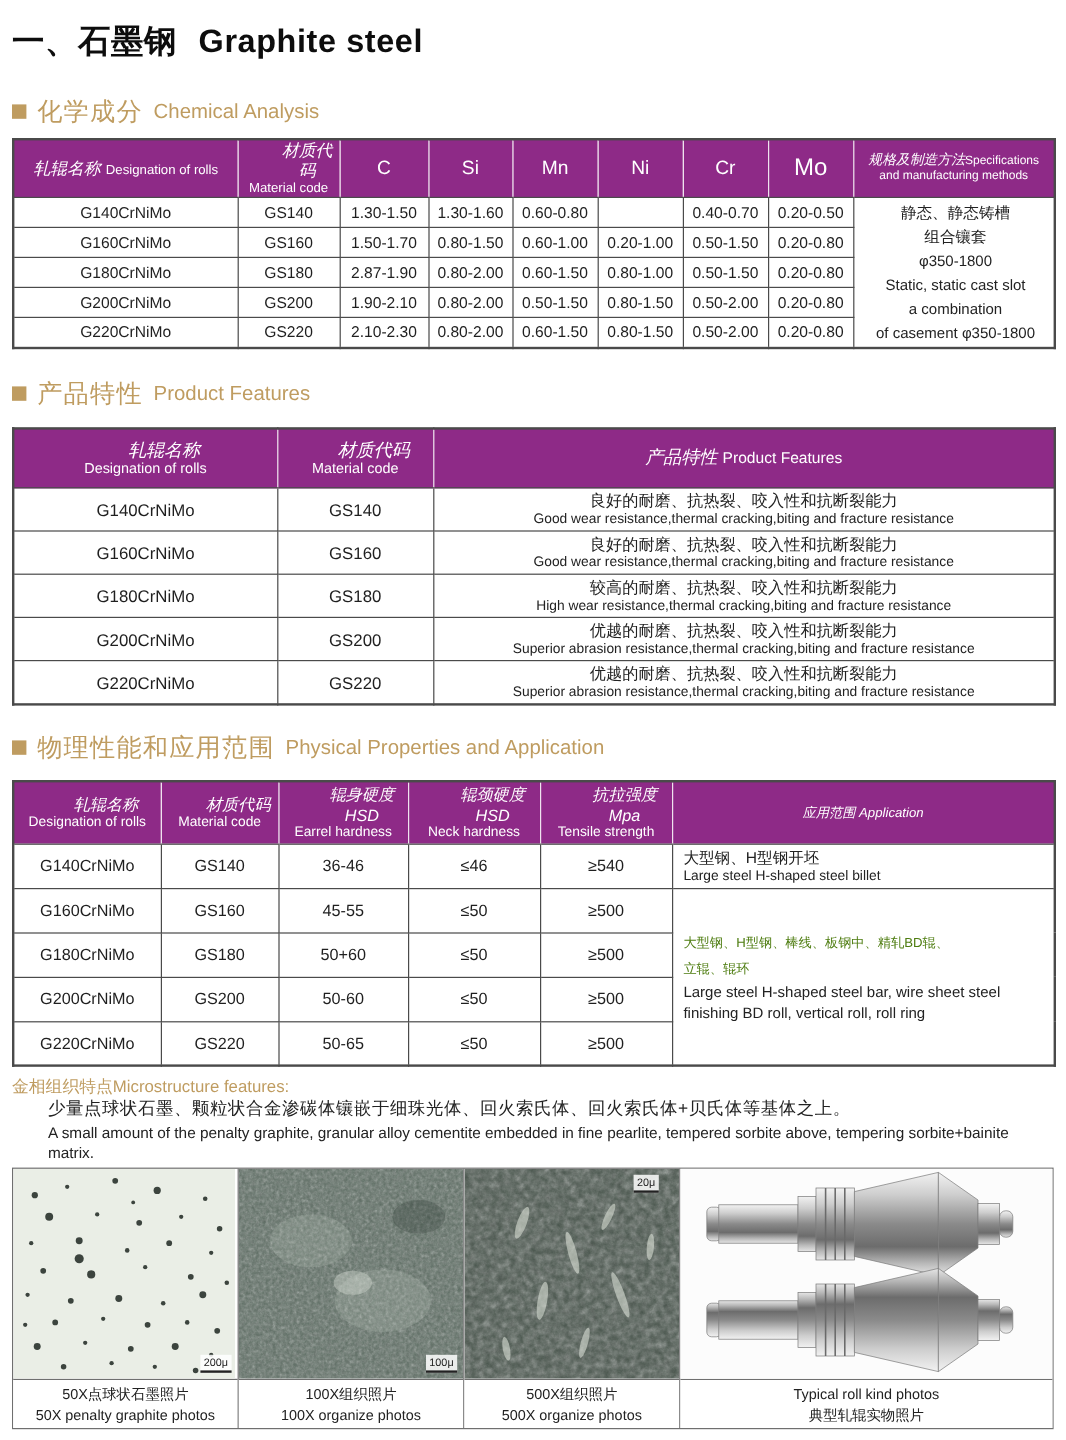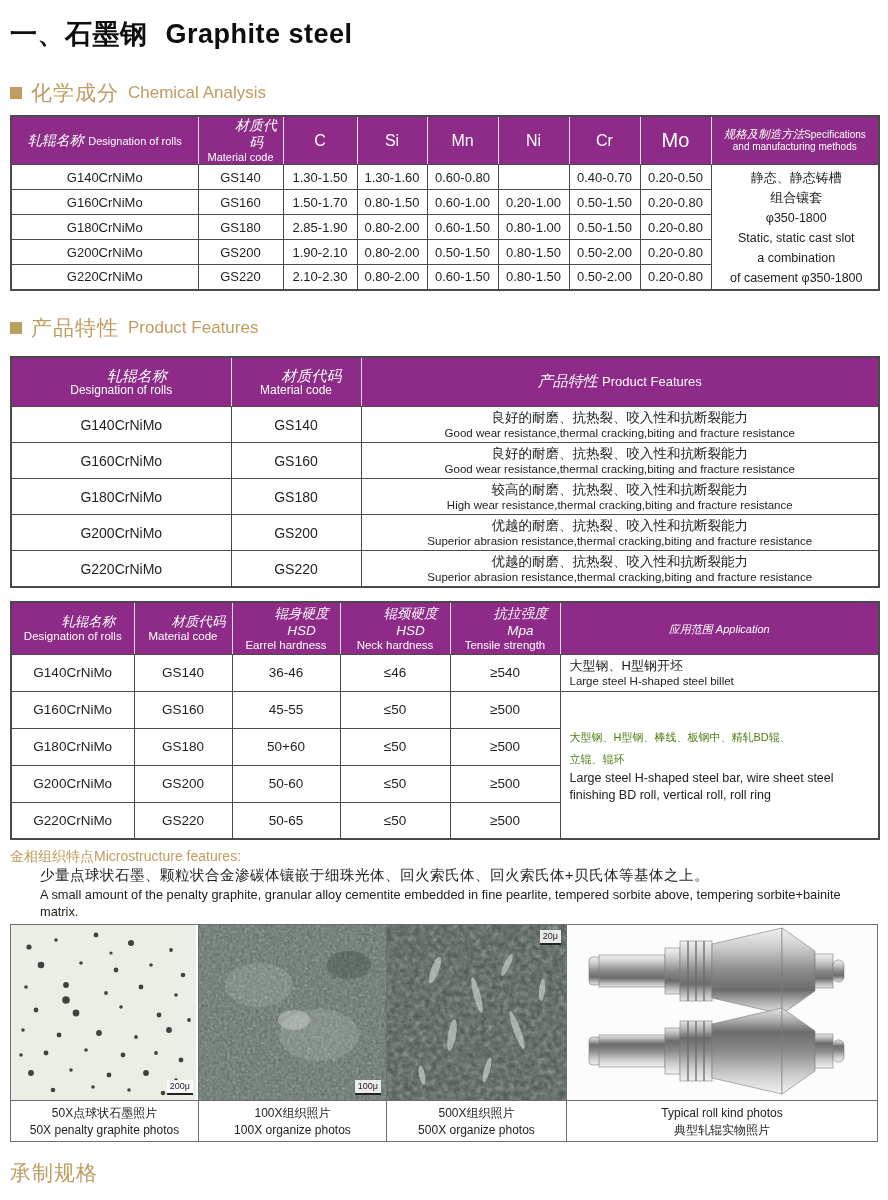--- a/index.html
+++ b/index.html
@@ -72,21 +72,21 @@
   .pcell { position:relative; }
   .pcell + .pcell { border-left:1px solid #6f6f6f; }
   .pimg { height:175px; position:relative; overflow:hidden; }
   .pimg svg { display:block; }
   .pcap { height:41px; border-top:1px solid #6f6f6f; text-align:center; padding-top:4px; background:#fff; }
   .pcap div { font-size:12px; line-height:17px; color:#222; }
   .scale-chip { position:absolute; background:rgba(255,255,255,.85); color:#222; font-size:9px;
     line-height:10px; padding:1px 3px 2px 3px; border-bottom:2px solid #222; }
   .scale-chip:empty { display:none; }
   .chip-br { right:5px; bottom:5px; }
-  .chip-tr { right:5px; top:5px; }
+  .chip-tr { right:17px; top:5px; }
 
   
   .supply-head { margin-top:17px; }
 </style>
 </head>
 <body>
 
 <div class="page">
 
   <div class="doc-title">
@@ -156,21 +156,21 @@
       <td>1.50-1.70</td>
           <td>0.80-1.50</td>
       <td>0.60-1.00</td>
           <td>0.20-1.00</td>
       <td>0.50-1.50</td>
           <td>0.20-0.80</td>
     </tr>
     <tr>
       <td>G180CrNiMo</td>
           <td>GS180</td>
-      <td>2.85-1.90</td>
+      <td>2.87-1.90</td>
           <td>0.80-2.00</td>
       <td>0.60-1.50</td>
           <td>0.80-1.00</td>
       <td>0.50-1.50</td>
           <td>0.20-0.80</td>
     </tr>
     <tr>
       <td>G200CrNiMo</td>
           <td>GS200</td>
       <td>1.90-2.10</td>
@@ -256,20 +256,25 @@
       <td>G220CrNiMo</td>
       <td>GS220</td>
       <td class="feat">
         <div class="f-zh">优越的耐磨、抗热裂、咬入性和抗断裂能力</div>
         <div class="f-en">Superior abrasion resistance,thermal cracking,biting and fracture resistance</div>
       </td>
     </tr>
   </tbody>
     </table>
 
+  <div class="sec" style="margin-top:21px;">
+    <span class="sq"></span>
+    <span class="zh">物理性能和应用范围</span>
+    <span class="en">Physical Properties and Application</span>
+  </div>
 
   <table class="t3">
     <colgroup>
       <col style="width:123px">
         <col style="width:98px">
         <col style="width:108px">
       <col style="width:110px">
         <col style="width:110px">
         <col style="width:319px">
     </colgroup>

